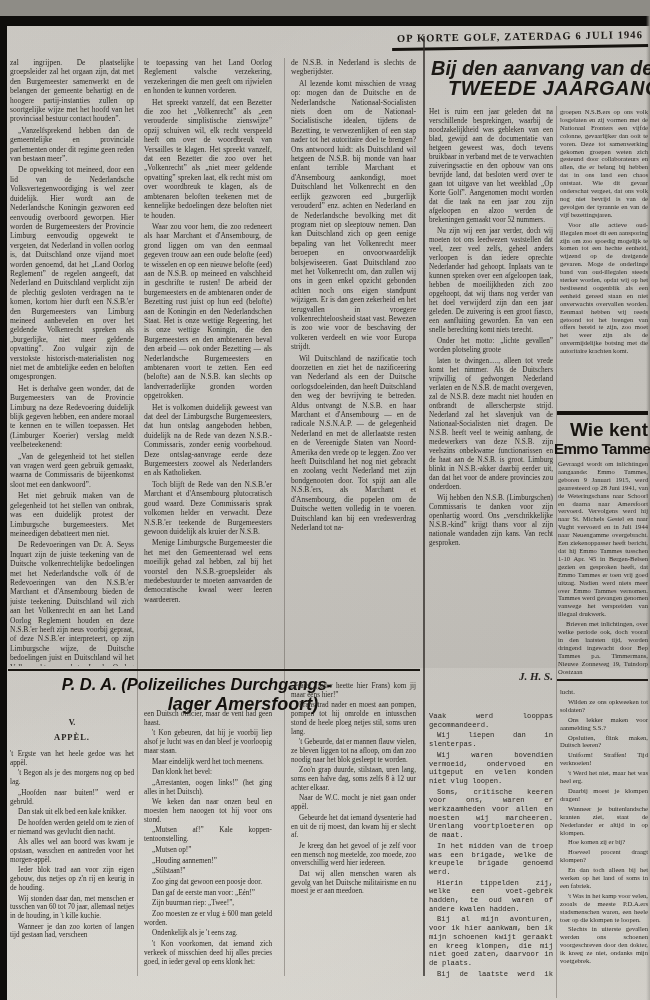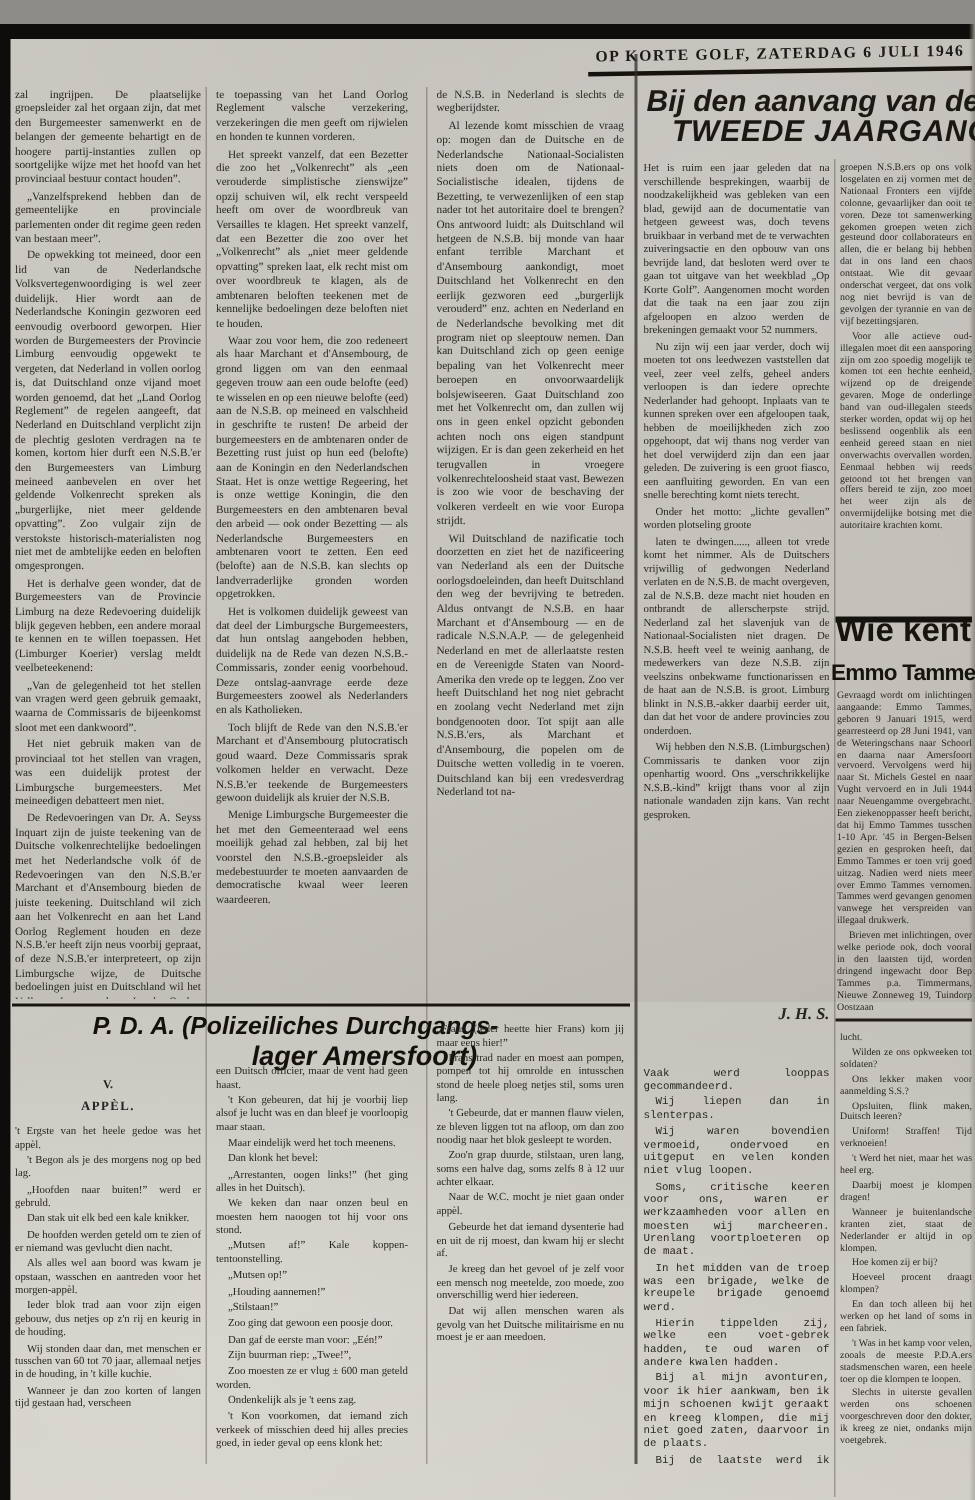--- a/index.html
+++ b/index.html
@@ -27,22 +27,22 @@
   .col p:first-child{text-indent:0;}
   .main-col{font-size:7.5px;line-height:9.4px;}
   .jg-col1{font-size:7.2px;line-height:9.0px;}
   .jg-col2{font-size:6.6px;line-height:7.9px;}
   .jg-kicker{position:absolute;left:431px;top:41px;width:210px;font-family:"Liberation Sans",sans-serif;
       font-style:italic;font-weight:600;font-size:20px;white-space:nowrap;color:#1d1a16;}
   .jg-title{position:absolute;left:448px;top:61px;width:200px;text-align:right;font-family:"Liberation Sans",sans-serif;
       font-style:italic;font-weight:bold;font-size:20px;letter-spacing:0.5px;white-space:nowrap;color:#1b1814;}
   .jg-sig{position:absolute;left:429px;top:654px;width:124px;text-align:right;font-weight:bold;font-style:italic;font-size:11px;}
   .tammes-rule{position:absolute;left:557px;top:395px;width:91px;height:3.5px;background:#15120e;}
-  .tammes-h1{position:absolute;left:557px;top:391px;width:91px;text-align:left;font-family:"Liberation Sans",sans-serif;
-      font-weight:bold;font-size:22px;color:#17140ف;color:#171410;}
+  .tammes-h1{position:absolute;left:557px;top:403px;width:91px;text-align:right;font-family:"Liberation Sans",sans-serif;
+      font-weight:bold;font-size:19px;color:#17140ف;color:#171410;}
   .tammes-h2{position:absolute;left:554px;top:424px;width:97px;text-align:center;font-family:"Liberation Sans",sans-serif;
       font-weight:bold;font-size:15px;letter-spacing:-0.5px;color:#171410;white-space:nowrap;}
   .tammes-body{font-size:6.6px;line-height:7.9px;}
   .tammes-endrule{position:absolute;left:557px;top:663px;width:91px;height:1.6px;background:#211d18;}
   .pda-toprule{position:absolute;left:8px;top:653px;width:412px;height:2px;background:#1a1712;}
   .pda-head{position:absolute;left:22px;top:659px;width:350px;font-family:"Liberation Sans",sans-serif;
       font-weight:bold;color:#14110d;font-style:italic;}
   .pda-head .l1{font-size:16.5px;text-align:center;white-space:nowrap;}
   .pda-head .l2{font-size:18px;text-align:center;text-indent:92px;white-space:nowrap;}
   .pda-chapter{position:absolute;left:10px;top:702px;width:124px;text-align:center;font-size:8px;font-weight:bold;}
@@ -70,21 +70,21 @@
   <div class="vrule" style="left:284px;top:42px;height:918px;"></div>
   <div class="vrule-strong" style="left:423px;top:20px;height:940px;"></div>
   <div class="vrule" style="left:556px;top:90px;height:892px;"></div>
 
   <div class="col main-col" style="left:10px;top:42px;width:124px;height:608px;">
       <p>zal ingrijpen. De plaatselijke groepsleider zal het orgaan zijn, dat met den Burgemeester samenwerkt en de belangen der gemeente behartigt en de hoogere partij-instanties zullen op soortgelijke wijze met het hoofd van het provinciaal bestuur contact houden”.</p>
       <p>„Vanzelfsprekend hebben dan de gemeentelijke en provinciale parlementen onder dit regime geen reden van bestaan meer”.</p>
       <p>De opwekking tot meineed, door een lid van de Nederlandsche Volksvertegenwoordiging is wel zeer duidelijk. Hier wordt aan de Nederlandsche Koningin gezworen eed eenvoudig overboord geworpen. Hier worden de Burgemeesters der Provincie Limburg eenvoudig opgewekt te vergeten, dat Nederland in vollen oorlog is, dat Duitschland onze vijand moet worden genoemd, dat het „Land Oorlog Reglement” de regelen aangeeft, dat Nederland en Duitschland verplicht zijn de plechtig gesloten verdragen na te komen, kortom hier durft een N.S.B.'er den Burgemeesters van Limburg meineed aanbevelen en over het geldende Volkenrecht spreken als „burgerlijke, niet meer geldende opvatting”. Zoo vulgair zijn de verstokste historisch-materialisten nog niet met de ambtelijke eeden en beloften omgesprongen.</p>
       <p>Het is derhalve geen wonder, dat de Burgemeesters van de Provincie Limburg na deze Redevoering duidelijk blijk gegeven hebben, een andere moraal te kennen en te willen toepassen. Het (Limburger Koerier) verslag meldt veelbeteekenend:</p>
       <p>„Van de gelegenheid tot het stellen van vragen werd geen gebruik gemaakt, waarna de Commissaris de bijeenkomst sloot met een dankwoord”.</p>
-      <p>Het niet gebruik maken van de provinciaal tot het stellen van vragen, was een duidelijk protest der Limburgsche burgemeesters. Met meineedigen debatteert men niet.</p>
+      <p>Het niet gebruik maken van de gelegenheid tot het stellen van ontbrak, was een duidelijk protest der Limburgsche burgemeesters. Met meineedigen debatteert men niet.</p>
       <p>De Redevoeringen van Dr. A. Seyss Inquart zijn de juiste teekening van de Duitsche volkenrechtelijke bedoelingen met het Nederlandsche volk óf de Redevoeringen van den N.S.B.'er Marchant et d'Ansembourg bieden de juiste teekening. Duitschland wil zich aan het Volkenrecht en aan het Land Oorlog Reglement houden en deze N.S.B.'er heeft zijn neus voorbij gepraat, of deze N.S.B.'er interpreteert, op zijn Limburgsche wijze, de Duitsche bedoelingen juist en Duitschland wil het Volkenrecht en het Land Oorlog Reglement allerminst vasthouden.</p>
     </div>
   <div class="col main-col" style="left:144px;top:42px;width:128px;height:614px;">
       <p>te toepassing van het Land Oorlog Reglement valsche verzekering, verzekeringen die men geeft om rijwielen en honden te kunnen vorderen.</p>
       <p>Het spreekt vanzelf, dat een Bezetter die zoo het „Volkenrecht” als „een verouderde simplistische zienswijze” opzij schuiven wil, elk recht verspeeld heeft om over de woordbreuk van Versailles te klagen. Het spreekt vanzelf, dat een Bezetter die zoo over het „Volkenrecht” als „niet meer geldende opvatting” spreken laat, elk recht mist om over woordbreuk te klagen, als de ambtenaren beloften teekenen met de kennelijke bedoelingen deze beloften niet te houden.</p>
       <p>Waar zou voor hem, die zoo redeneert als haar Marchant et d'Ansembourg, de grond liggen om van den eenmaal gegeven trouw aan een oude belofte (eed) te wisselen en op een nieuwe belofte (eed) aan de N.S.B. op meineed en valschheid in geschrifte te rusten! De arbeid der burgemeesters en de ambtenaren onder de Bezetting rust juist op hun eed (belofte) aan de Koningin en den Nederlandschen Staat. Het is onze wettige Regeering, het is onze wettige Koningin, die den Burgemeesters en den ambtenaren beval den arbeid — ook onder Bezetting — als Nederlandsche Burgemeesters en ambtenaren voort te zetten. Een eed (belofte) aan de N.S.B. kan slechts op landverraderlijke gronden worden opgetrokken.</p>
       <p>Het is volkomen duidelijk geweest van dat deel der Limburgsche Burgemeesters, dat hun ontslag aangeboden hebben, duidelijk na de Rede van dezen N.S.B.-Commissaris, zonder eenig voorbehoud. Deze ontslag-aanvrage eerde deze Burgemeesters zoowel als Nederlanders en als Katholieken.</p>
       <p>Toch blijft de Rede van den N.S.B.'er Marchant et d'Ansembourg plutocratisch goud waard. Deze Commissaris sprak volkomen helder en verwacht. Deze N.S.B.'er teekende de Burgemeesters gewoon duidelijk als kruier der N.S.B.</p>
       <p>Menige Limburgsche Burgemeester die het met den Gemeenteraad wel eens moeilijk gehad zal hebben, zal bij het voorstel den N.S.B.-groepsleider als medebestuurder te moeten aanvaarden de democratische kwaal weer leeren waardeeren.</p>
     </div>

